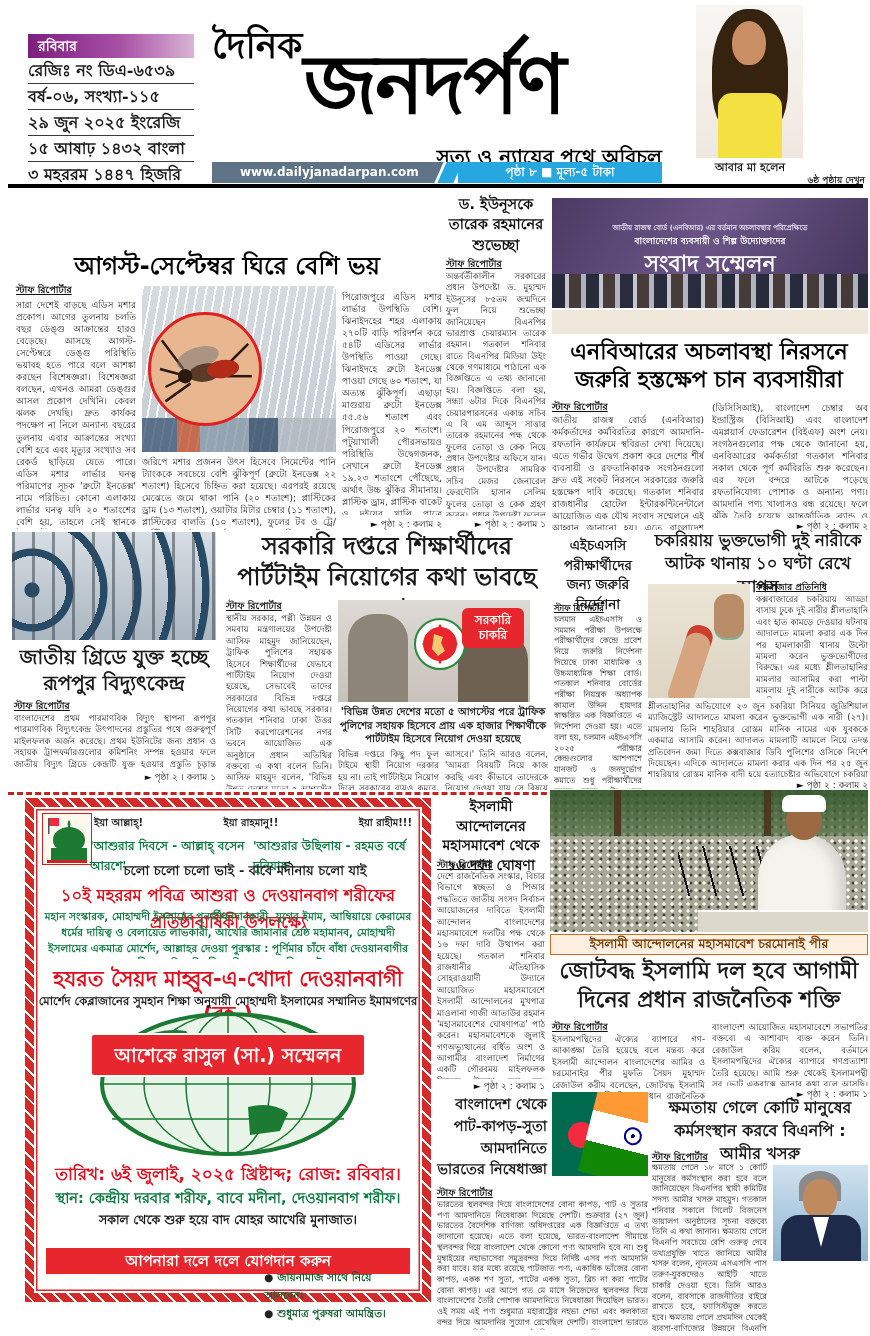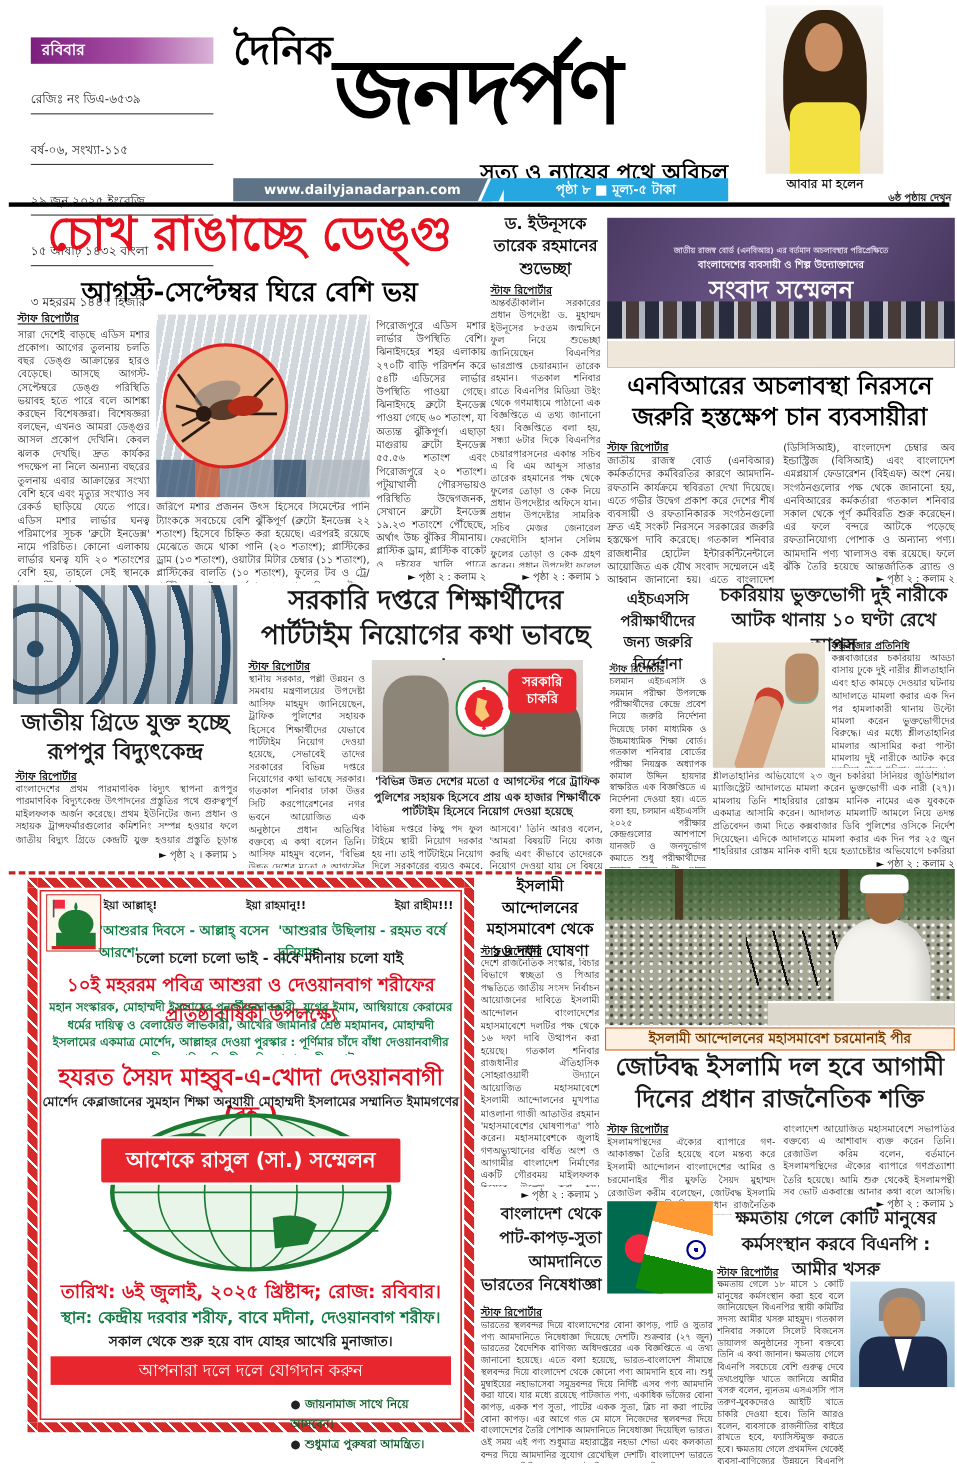--- a/index.html
+++ b/index.html
@@ -9,21 +9,21 @@
   .c{text-align:center;}
   .clip{overflow:hidden;}
   .btxt{font-size:9px;line-height:1.34;text-align:justify;color:#1c1c1c;overflow:hidden;}
   .byline{font-weight:bold;font-size:9.5px;text-decoration:underline;color:#111;}
   .jump{font-weight:normal;font-size:9px;color:#111;text-align:right;}
   .hl{font-weight:bold;color:#0d0d0d;}
   
   .infobox{left:28px;top:34px;width:166px;}
   .daybanner{height:24px;line-height:24px;padding-left:10px;color:#fff;font-weight:bold;font-size:14px;
              background:linear-gradient(90deg,#7c1f7e,#a74fa5 55%,#d9b3d6);}
-  .inforow{height:25px;line-height:25px;font-size:11px;font-weight:normal;border-bottom:1.5px solid #3a3a3a;margin-top:20px;}
+  .inforow{height:25px;line-height:25px;font-size:16px;font-weight:bold;border-bottom:1.5px solid #3a3a3a;}
   .inforow:last-child{border-bottom:none;}
   .mast-pre{left:212px;top:18px;width:200px;font-size:36px;font-weight:bold;color:#000;}
   .mast-title{left:204px;top:44px;width:460px;font-size:82px;line-height:1.0;font-weight:bold;color:#000;text-align:center;letter-spacing:-2px;}
   .mast-tag{left:204px;top:142px;width:458px;font-size:20px;font-weight:bold;color:#000;text-align:right;padding-right:6px;}
   .urlbar{left:212px;top:162px;width:450px;height:21px;display:flex;}
   .urlseg{background:#5e7385;color:#fff;font-weight:bold;font-size:12px;line-height:21px;text-align:center;flex:1.15;}
   .urldiv{width:16px;background:#27a7e0;transform:skewX(-24deg);margin-left:-8px;border-left:3px solid #fff;}
   .priceseg{background:#27a7e0;color:#fff;font-weight:bold;font-size:12px;line-height:21px;text-align:center;flex:1;}
   .actress{left:696px;top:5px;width:107px;height:153px;background:linear-gradient(#f7f6f3,#efe8df);overflow:hidden;}
   .hair{position:absolute;left:16px;top:4px;width:76px;height:130px;border-radius:46% 46% 38% 38%;background:#35220f;}
@@ -82,21 +82,21 @@
   .adocc{position:absolute;left:4px;top:76px;right:4px;text-align:center;font-weight:bold;font-size:16.5px;color:#e01020;}
   .addesc{position:absolute;left:8px;top:102px;right:8px;text-align:center;font-weight:bold;font-size:10.5px;line-height:1.5;color:#0d7a3f;height:50px;overflow:hidden;}
   .adname{position:absolute;left:2px;top:156px;right:2px;text-align:center;font-weight:bold;font-size:21px;color:#e01020;}
   .adcall{position:absolute;left:4px;top:186px;right:4px;text-align:center;font-weight:bold;font-size:11.5px;}
   .globewrap{position:absolute;left:64px;top:204px;width:260px;height:146px;}
   .globebanner{position:absolute;left:-8px;top:22px;right:-8px;height:40px;background:#e8262d;color:#fff;font-weight:bold;
                font-size:19px;line-height:40px;text-align:center;border:2px solid #fff;border-radius:4px;}
   .addate{position:absolute;left:2px;top:354px;right:2px;text-align:center;font-weight:bold;font-size:17px;color:#e01020;}
   .advenue{position:absolute;left:2px;top:380px;right:2px;text-align:center;font-weight:bold;font-size:14.5px;color:#0d7a3f;}
   .adtime{position:absolute;left:2px;top:404px;right:2px;text-align:center;font-weight:bold;font-size:12.5px;}
-  .adjoin{position:absolute;left:12px;top:426px;right:12px;height:26px;background:#e8262d;color:#fff;font-weight:normal;
+  .adjoin{position:absolute;left:12px;top:441px;right:12px;height:26px;background:#e8262d;color:#fff;font-weight:bold;
           font-size:15px;line-height:26px;text-align:center;}
   .adcontact{position:absolute;left:14px;top:458px;width:200px;font-size:9.5px;font-weight:bold;color:#155c2d;line-height:1.5;}
   .adnotes{position:absolute;left:230px;top:462px;right:8px;font-size:10.5px;font-weight:bold;color:#155c2d;line-height:1.7;}
   .dot{color:#222;margin-right:4px;}
   
   .rally{left:550px;top:790px;width:318px;height:142px;overflow:hidden;background-color:#a8a896;
      background-image:
        radial-gradient(circle at 2px 2px,rgba(255,255,255,.95) 0 1.3px,transparent 1.9px),
        radial-gradient(circle at 6px 5px,rgba(35,42,35,.8) 0 1.2px,transparent 1.8px);
      background-size:8px 7px,9px 8px;}
@@ -153,21 +153,20 @@
 
   <div class="abs actress">
     <div class="hair"></div>
     <div class="face"></div>
     <div class="torso"></div>
   </div>
   <div class="abs acap">আবার মা হলেন</div>
   <div class="abs anote">৬ষ্ঠ পৃষ্ঠায় দেখুন</div>
   <div class="abs hdrule"></div>
 
-  <div class="abs dng-h">চোখ রাঙাচ্ছে ডেঙ্গু</div>
   <div class="abs dng-sub">আগস্ট-সেপ্টেম্বর ঘিরে বেশি ভয়</div>
   <div class="abs byline" style="left:16px;top:283px;">স্টাফ রিপোর্টার</div>
   <div class="abs btxt" style="left:16px;top:299px;width:120px;height:230px;">সারা দেশেই বাড়ছে এডিস মশার প্রকোপ। আগের তুলনায় চলতি বছর ডেঙ্গু আক্রান্তের হারও বেড়েছে। আসছে আগস্ট-সেপ্টেম্বরে ডেঙ্গু পরিস্থিতি ভয়াবহ হতে পারে বলে আশঙ্কা করছেন বিশেষজ্ঞরা। বিশেষজ্ঞরা বলছেন, এখনও আমরা ডেঙ্গুর আসল প্রকোপ দেখিনি। কেবল ঝলক দেখছি। দ্রুত কার্যকর পদক্ষেপ না নিলে অন্যান্য বছরের তুলনায় এবার আক্রান্তের সংখ্যা বেশি হবে এবং মৃত্যুর সংখ্যাও সব রেকর্ড ছাড়িয়ে যেতে পারে। এডিস মশার লার্ভার ঘনত্ব পরিমাপের সূচক 'ব্রুটো ইনডেক্স' নামে পরিচিত। কোনো এলাকায় লার্ভার ঘনত্ব যদি ২০ শতাংশের বেশি হয়, তাহলে সেই স্থানকে উচ্চ ঝুঁকিপূর্ণ ধরা হয়। এ বছর রাজধানীসহ সারাদেশের বিভিন্ন এলাকা উচ্চ ঝুঁকিতে রয়েছে। ঢাকার ডেঙ্গু পরিস্থিতি : সম্প্রতি ডেঙ্গু নিয়ে সরকারের রোগতত্ত্ব, রোগ নিয়ন্ত্রণ ও গবেষণা প্রতিষ্ঠানের (আইইডিসিআর) এক জরিপে দেখা যায়, রাজধানীর দুই সিটি করপোরেশনের ৭২টি ওয়ার্ডে মশার ঘনত্ব নির্ধারিত সূচকের চেয়ে বেশি যা ডেঙ্গু রোগের ক্ষেত্রে ঝুঁকিপূর্ণ। এর মধ্যে ঢাকা দক্ষিণ সিটি করপোরেশনের সাত এবং ঢাকা উত্তর সিটি করপোরেশনের ছয়টি ওয়ার্ডকে ডেঙ্গুর উচ্চ ঝুঁকিপূর্ণ এলাকা হিসেবে চিহ্নিত করা হয়েছে।</div>
   <div class="abs mosq">
     <div class="mcircle">
       <svg width="100%" height="100%" viewBox="0 0 60 60">
         <line x1="18" y1="30" x2="6" y2="14" stroke="#2a1a12" stroke-width="1.4"></line>
         <line x1="20" y1="34" x2="5" y2="30" stroke="#2a1a12" stroke-width="1.4"></line>
         <line x1="22" y1="38" x2="8" y2="48" stroke="#2a1a12" stroke-width="1.4"></line>
         <line x1="40" y1="30" x2="54" y2="16" stroke="#2a1a12" stroke-width="1.4"></line>

